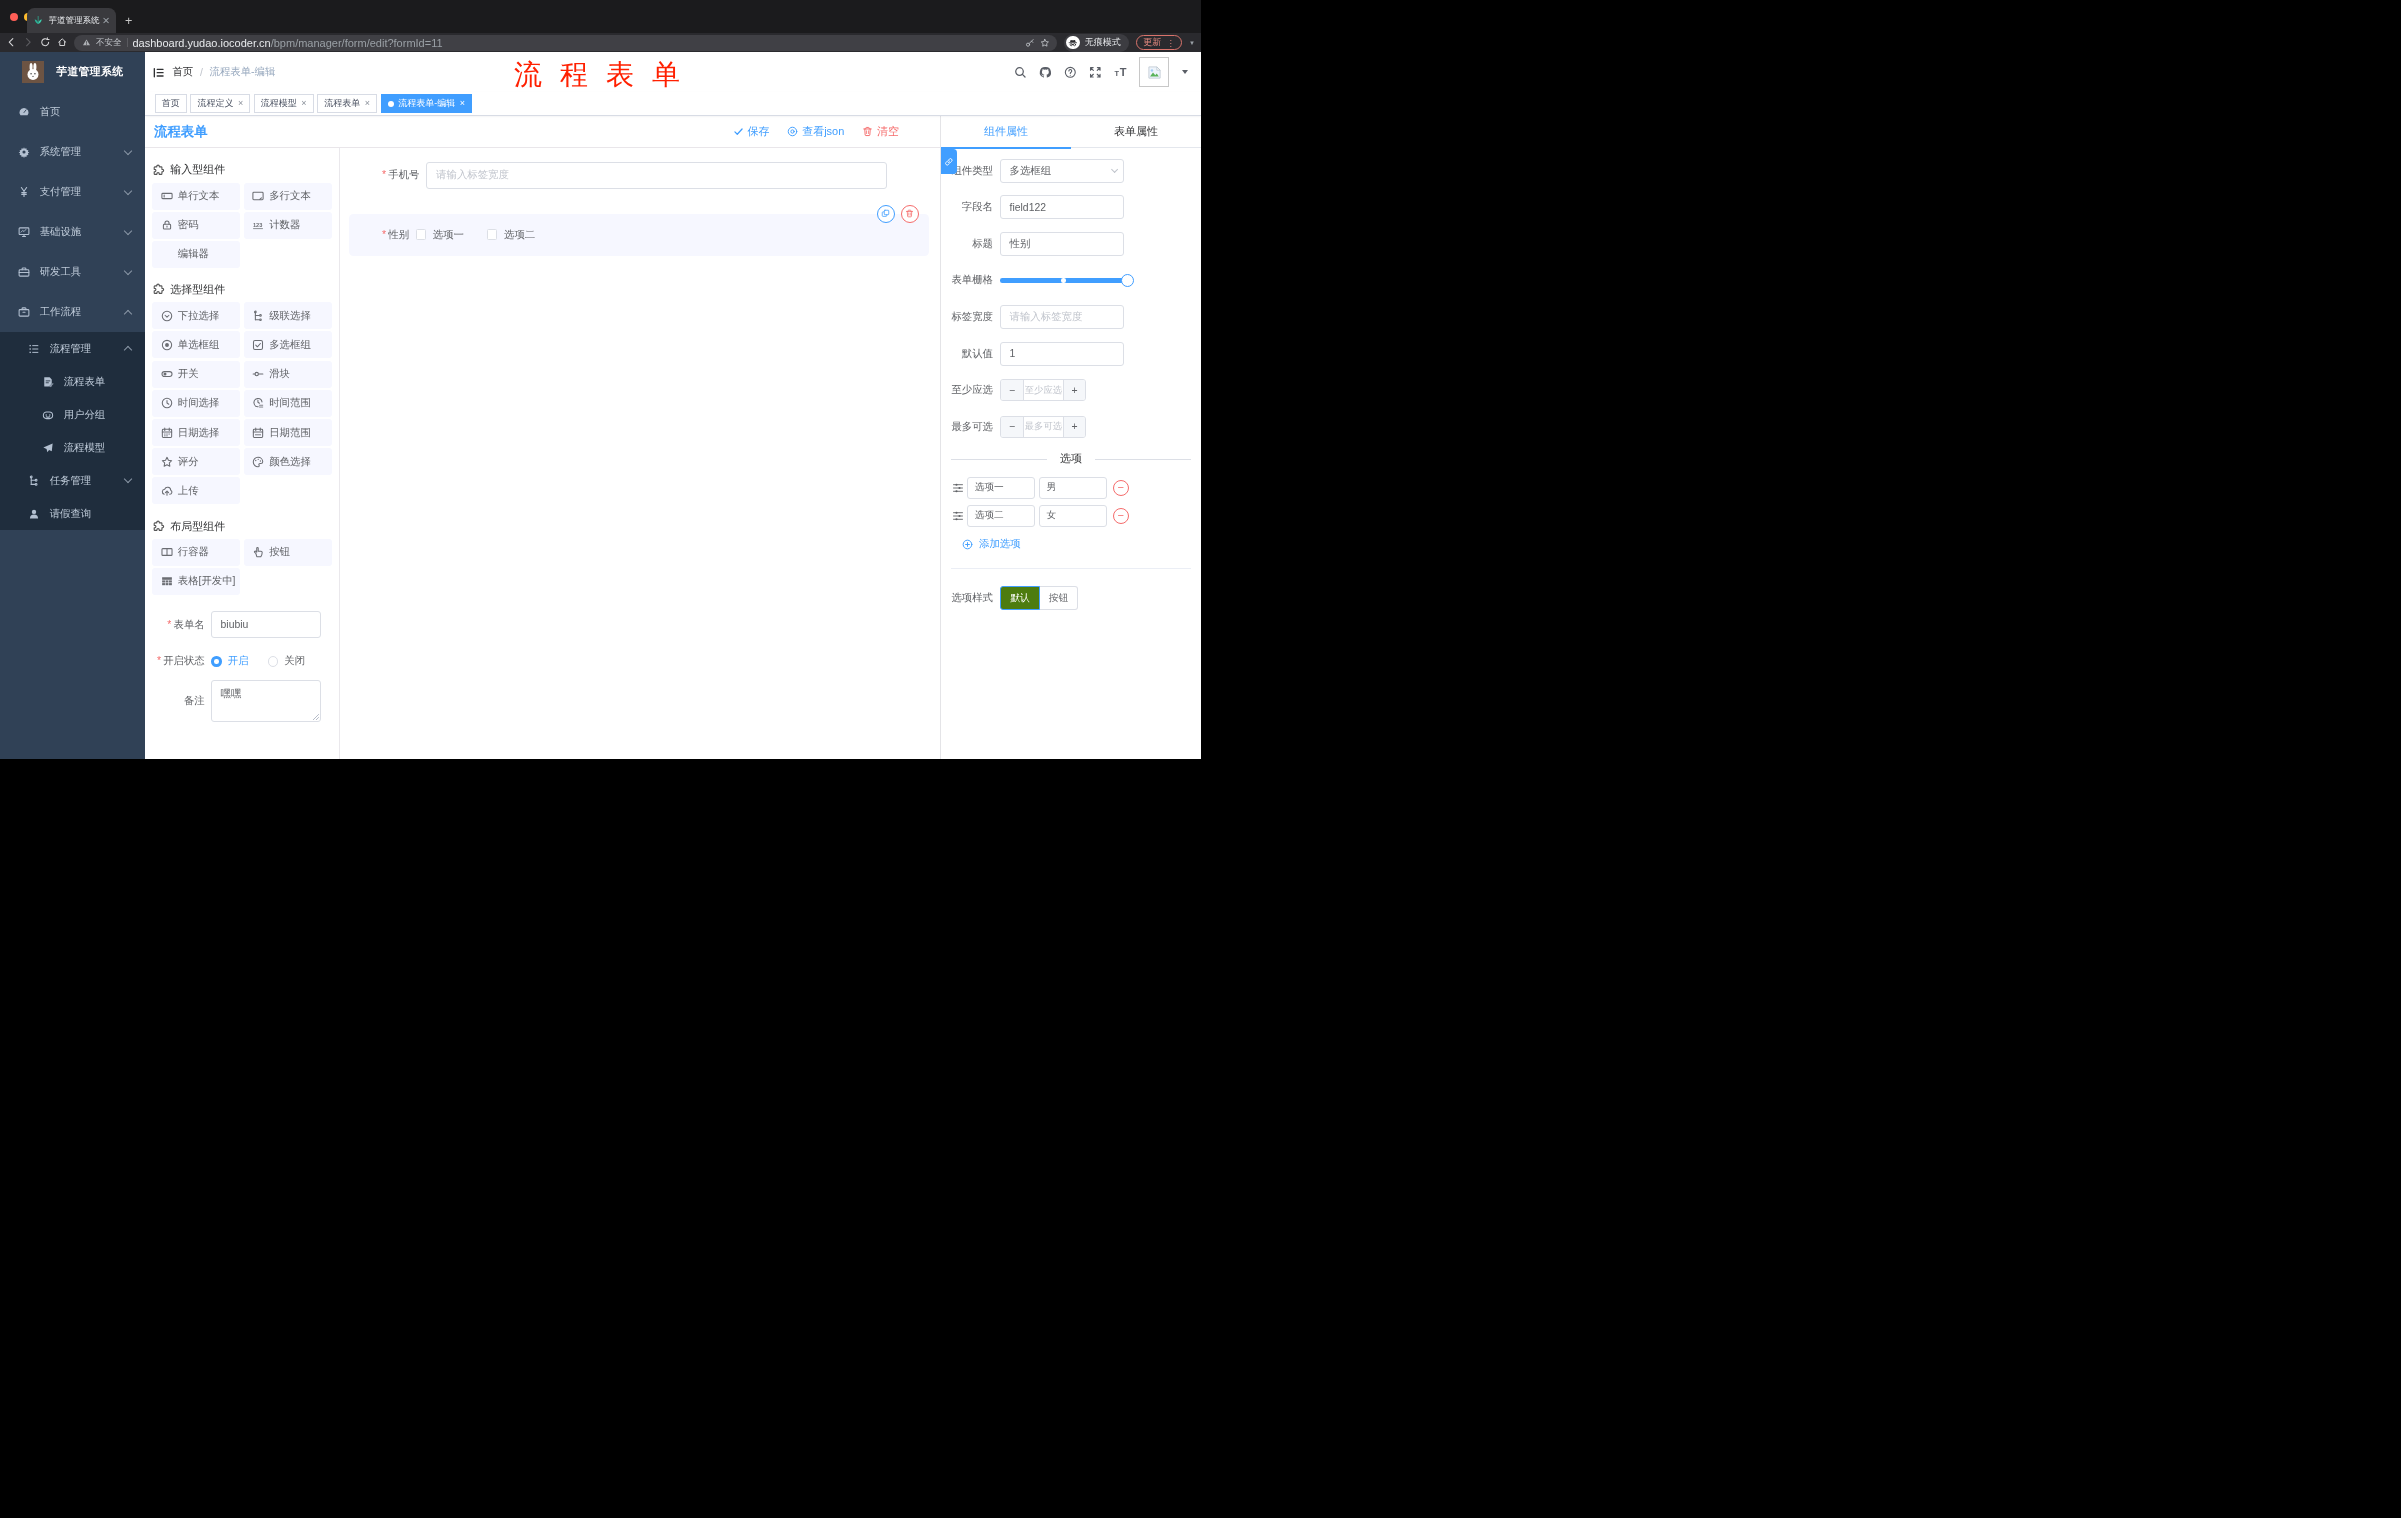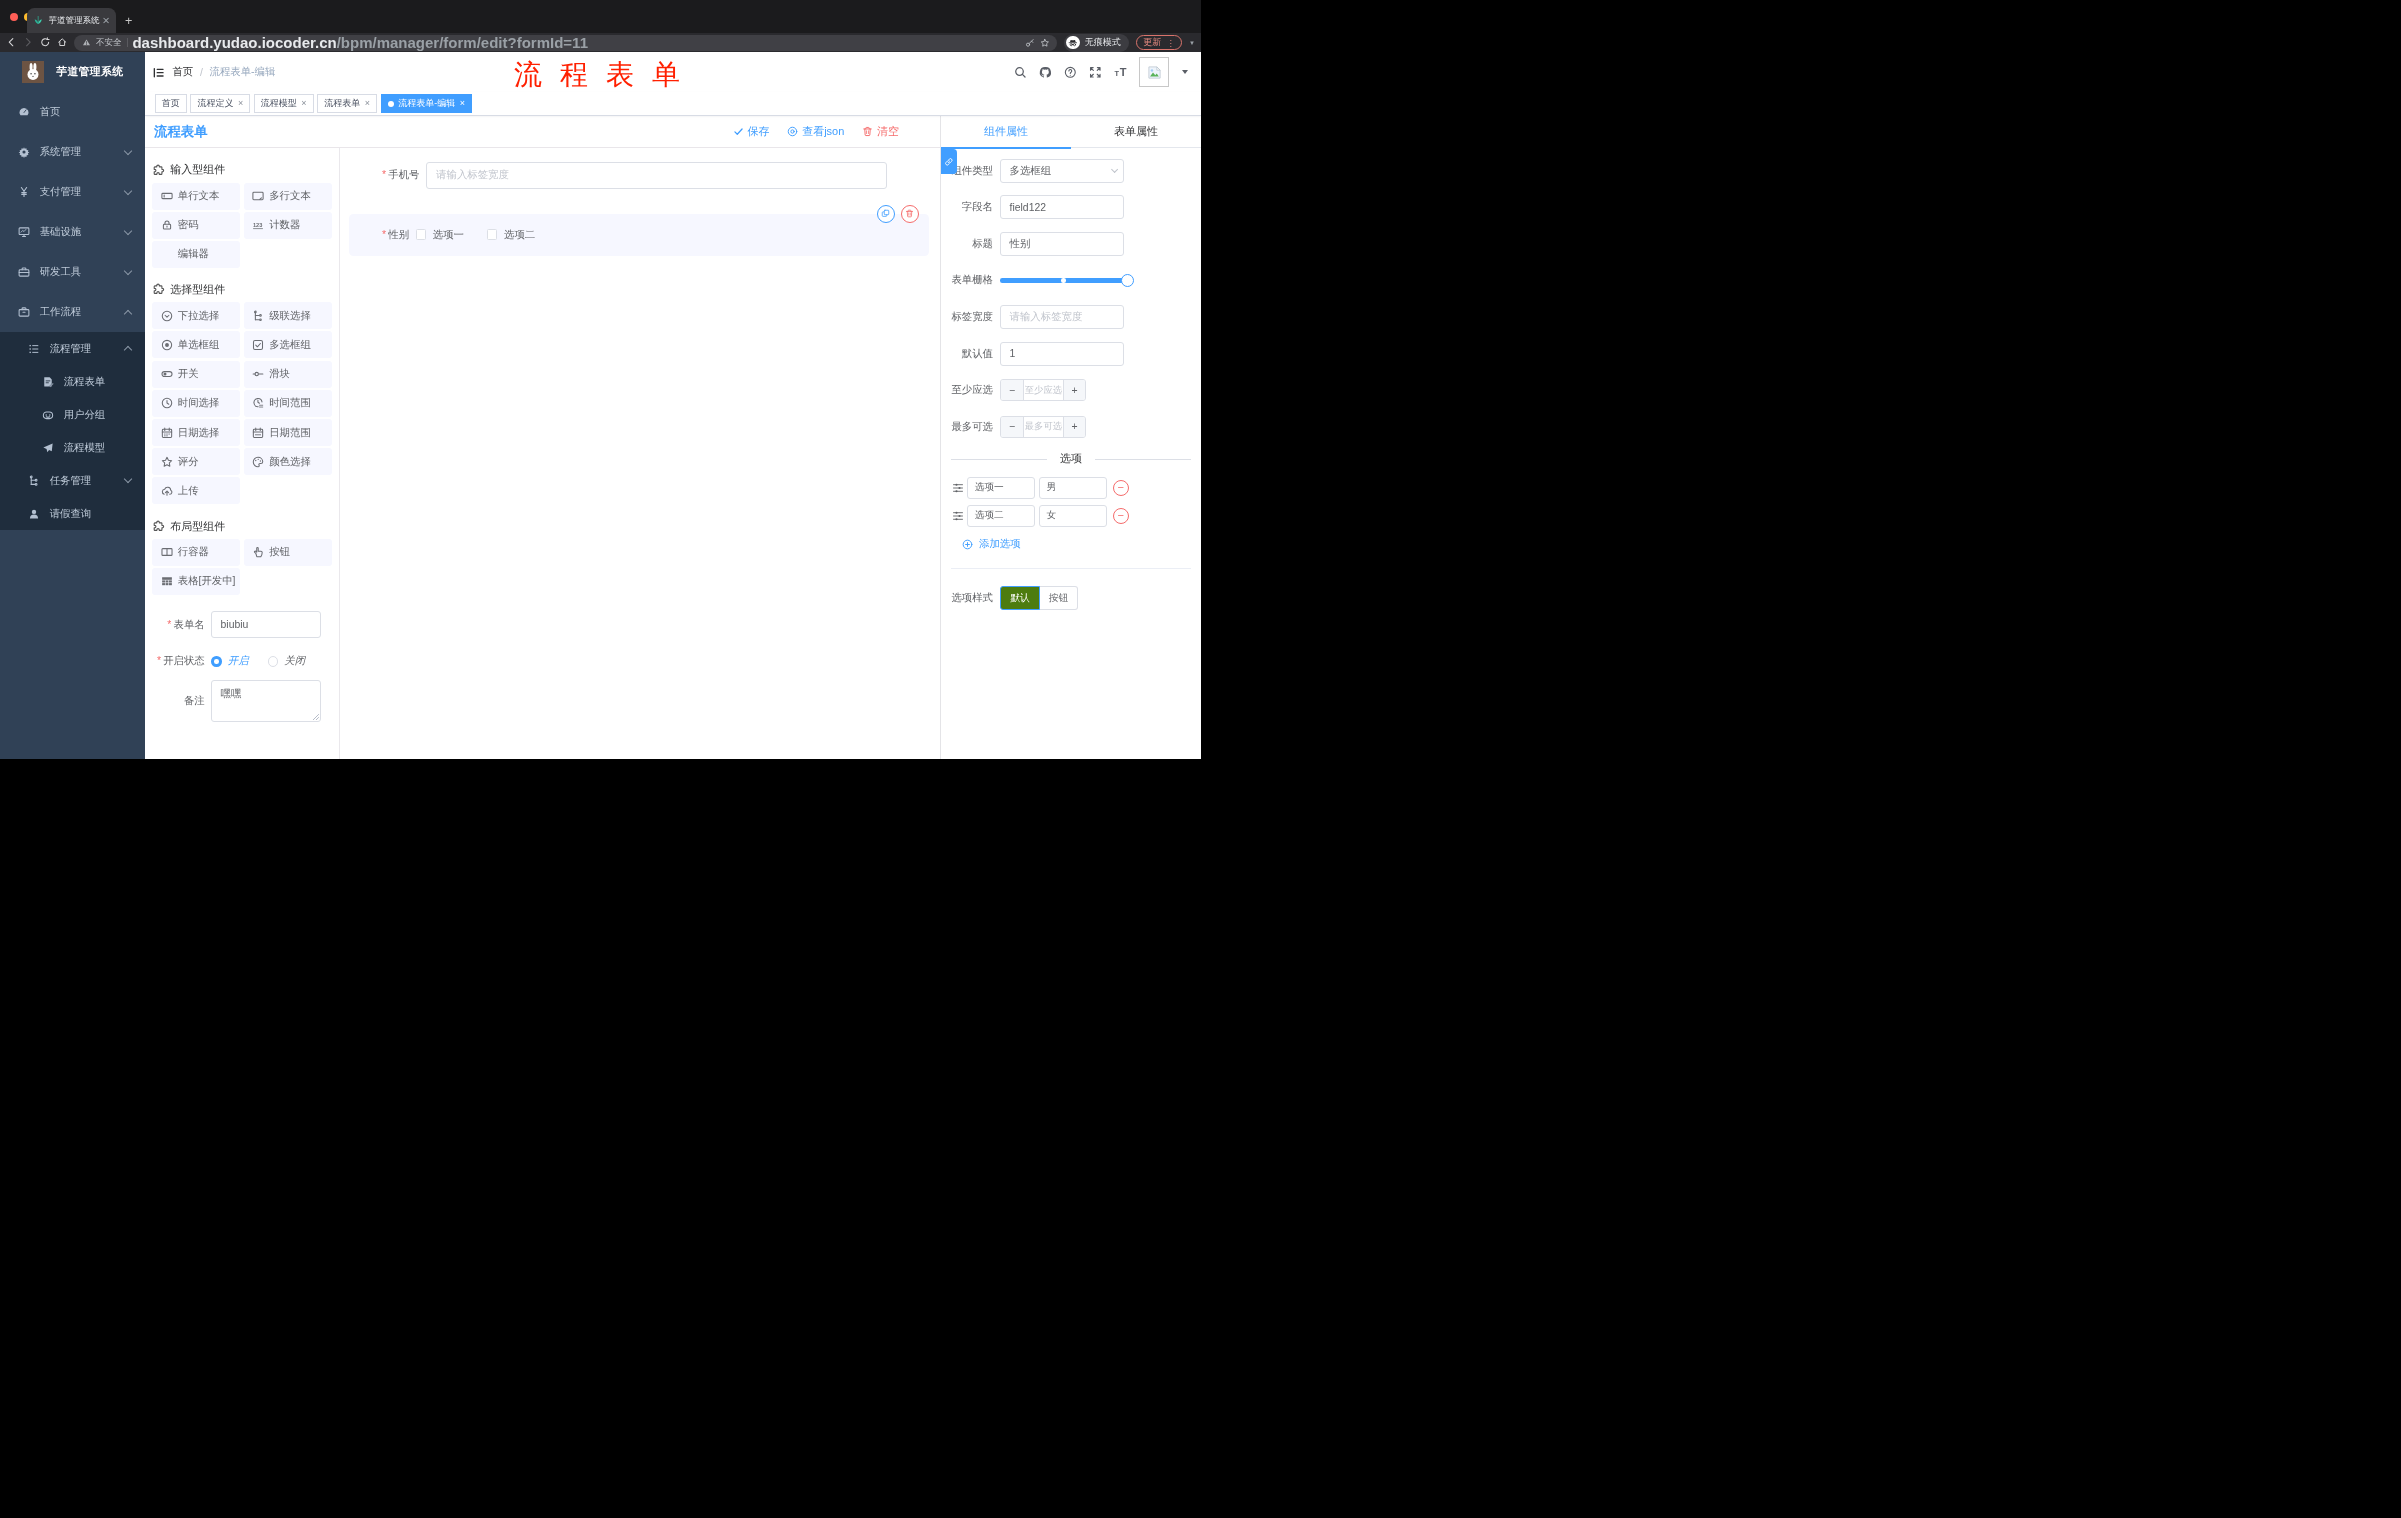--- a/index.html
+++ b/index.html
@@ -24,21 +24,21 @@
   .newtab { position:absolute; left:125px; bottom:5.2px; color:#c7c7c7; font-size:12.6px; line-height:1; }
 
   .btoolbar { height:19.3px; background:#2a2a2e; display:flex; align-items:center; padding:0 6px; gap:6.7px; }
   .nav-ic { width:10.4px; height:10.4px; color:#d6d6d8; }
   .nav-ic.disabled { color:#5c5c60; }
   .urlbar { flex:1; height:16.3px; background:#404045; border-radius:8.2px; display:flex; align-items:center;
     padding:0 7.4px; gap:5.2px; min-width:0; }
   .sec-warn { width:9px; height:9px; color:#aeb1b6; }
   .sec-label { font-size:8.5px; color:#c3c6cb; white-space:nowrap; }
   .url-sep { width:0.7px; height:9px; background:#5a5a5f; }
-  .url-text { flex:1; font-size:15px; color:#e8eaed; white-space:nowrap; overflow:hidden;font-weight:bold; }
+  .url-text { flex:1; font-size:11px; color:#e8eaed; white-space:nowrap; overflow:hidden; }
   .url-text .path { color:#9aa0a6; }
   .pill-ic { width:9.7px; height:9.7px; color:#c3c6cb; }
   .incog { height:18px; background:#3c3c41; border-radius:9px; display:flex; align-items:center;
     gap:5.2px; padding:0 8.2px 0 2.2px; }
   .incog-circle { width:13.4px; height:13.4px; background:#fff; border-radius:50%; color:#2a2a2e;
     display:flex; align-items:center; justify-content:center; }
   .incog-circle .ic{width:9.7px;height:9.7px;}
   .incog-label { font-size:9px; color:#e8eaed; white-space:nowrap; }
   .update-pill { height:15.6px; border:1.1px solid #d9736b; border-radius:8.2px; color:#e5897f;
     display:flex; align-items:center; gap:5.2px; padding:0 6.7px; }
@@ -118,21 +118,21 @@
   .fi-label { width:59px; text-align:right; font-size:10.4px; color:#606266; padding-right:6.7px; flex-shrink:0;
     white-space:nowrap; }
   .star { color:#f56c6c; margin-right:2.2px; }
   .fi-input { width:110px; height:27px; border:0.7px solid #dcdfe6; border-radius:3px; padding:0 8.2px;
     font-size:10.4px; color:#606266; display:flex; align-items:center; background:#fff; }
   .fi-textarea { width:110px; height:42px; border:0.7px solid #dcdfe6; border-radius:3px; padding:5.2px 8.2px;
     font-size:10.4px; color:#606266; background:#fff; position:relative; }
   .fi-textarea::after { content:""; position:absolute; right:1.5px; bottom:1.5px; width:6.7px; height:6.7px;
     background:repeating-linear-gradient(-45deg, transparent 0 1.5px, #b6bcc8 1.5px 2.2px);
     clip-path:polygon(100% 0, 100% 100%, 0 100%); }
-  .radio-group { display:flex; align-items:center; gap:19.3px;font-style:italic; }
+  .radio-group { display:flex; align-items:center; gap:19.3px; }
   .radio-item { display:flex; align-items:center; gap:6px; font-size:10.4px; color:#606266; cursor:pointer; }
   .radio { width:10.4px; height:10.4px; border-radius:50%; border:0.7px solid #dcdfe6; background:#fff; }
   .radio.on { border:3.3px solid #409eff; }
   .radio-item.on-label { color:#409eff; }
 
   
   .canvas { flex:1; position:relative; padding-top:13.4px; background:#fff; min-width:0; }
   .cv-row { display:flex; align-items:center; margin-left:42px; }
   .cv-label { font-size:10.4px; color:#606266; margin-right:6.7px; white-space:nowrap; }
   .cv-input { width:461px; height:27px; border:0.7px solid #dcdfe6; border-radius:3px; display:flex;

